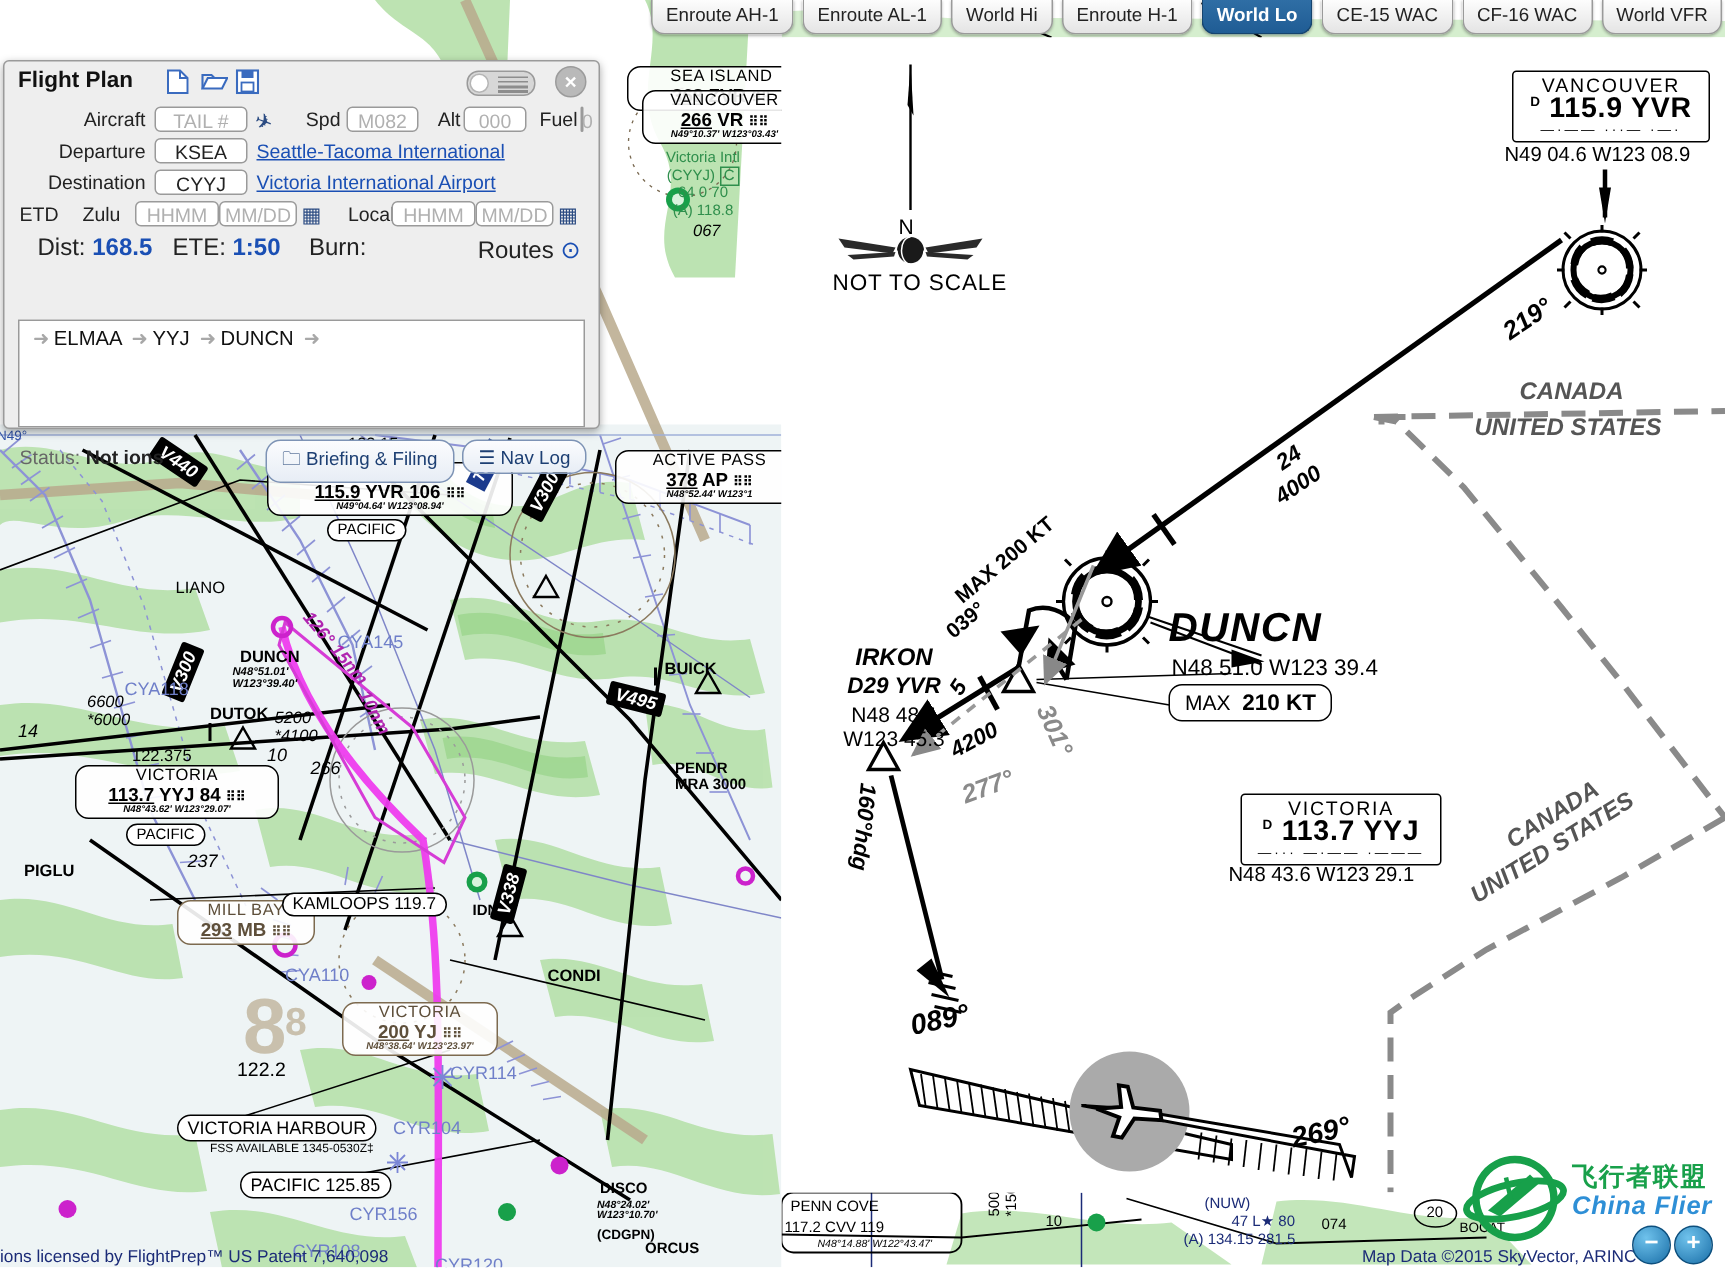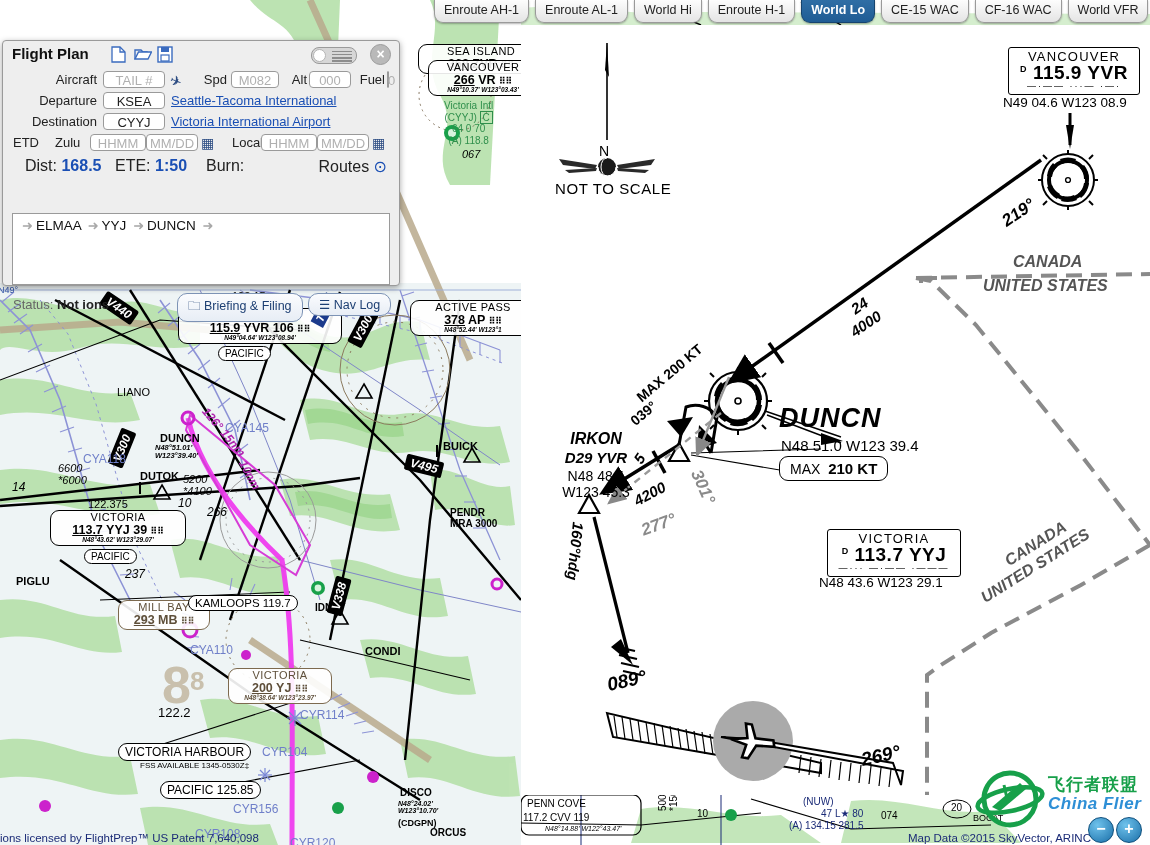--- a/index.html
+++ b/index.html
@@ -379,21 +379,21 @@
 
     <div class="navbox" style="left:178px;top:308px;width:150px;">
       <div class="nm">VANCOUVER</div>
       <div class="fr"><u>115.9</u> <span>YVR</span> <span>106</span> <span style="font-size:9px">⠿⠿</span></div>
       <div class="co">N49°04.64' W123°08.94'</div>
     </div>
     <div class="tagbox" style="left:218px;top:346px;font-size:10px;"><span>PACIFIC</span></div>
 
     <div class="navbox" style="left:50px;top:510px;width:122px;">
       <div class="nm">VICTORIA</div>
-      <div class="fr"><u>113.7</u> <span>YYJ</span> <span>39</span> <span style="font-size:9px">⠿⠿</span></div>
+      <div class="fr"><u>113.7</u> <span>YYJ</span> <span>84</span> <span style="font-size:9px">⠿⠿</span></div>
       <div class="co">N48°43.62' W123°29.07'</div>
     </div>
     <div class="tagbox" style="left:84px;top:549px;font-size:10px;"><span>PACIFIC</span></div>
 
     <div class="navbox brownbox" style="left:228px;top:668px;width:90px;">
       <div class="nm">VICTORIA</div>
       <div class="fr"><u>200</u> <span>YJ</span> <span style="font-size:9px">⠿⠿</span></div>
       <div class="co">N48°38.64' W123°23.97'</div>
     </div>
 

